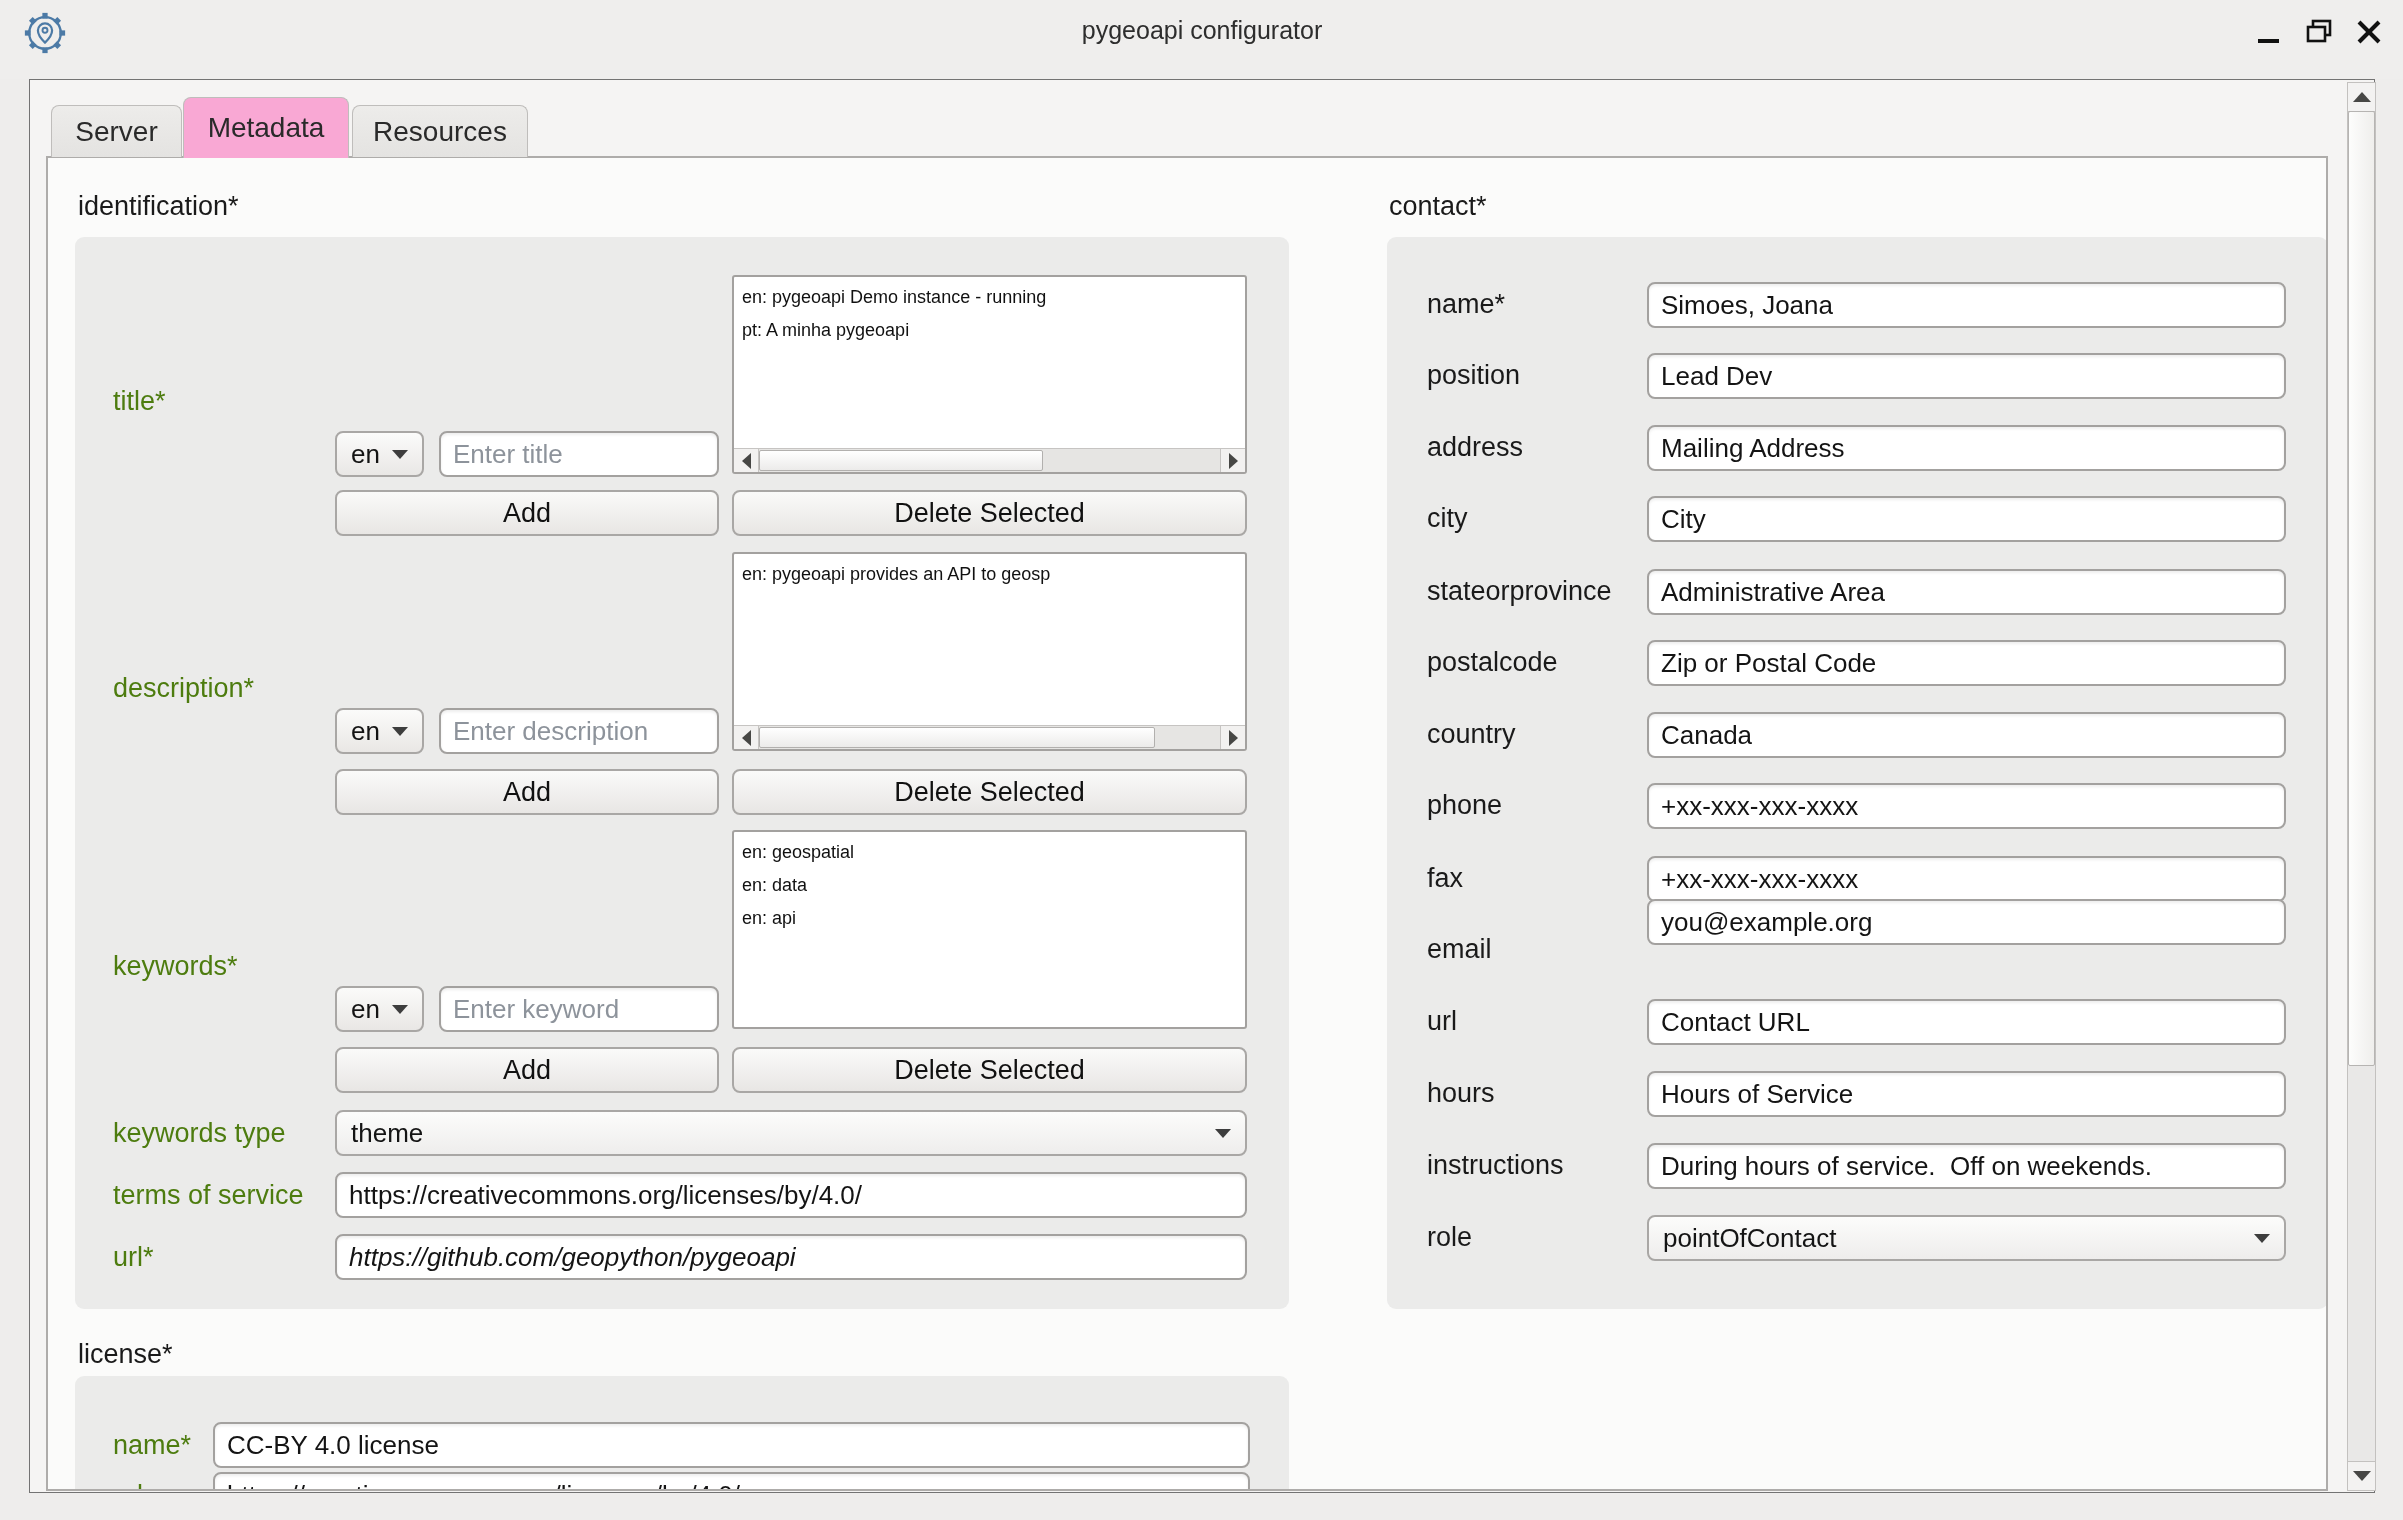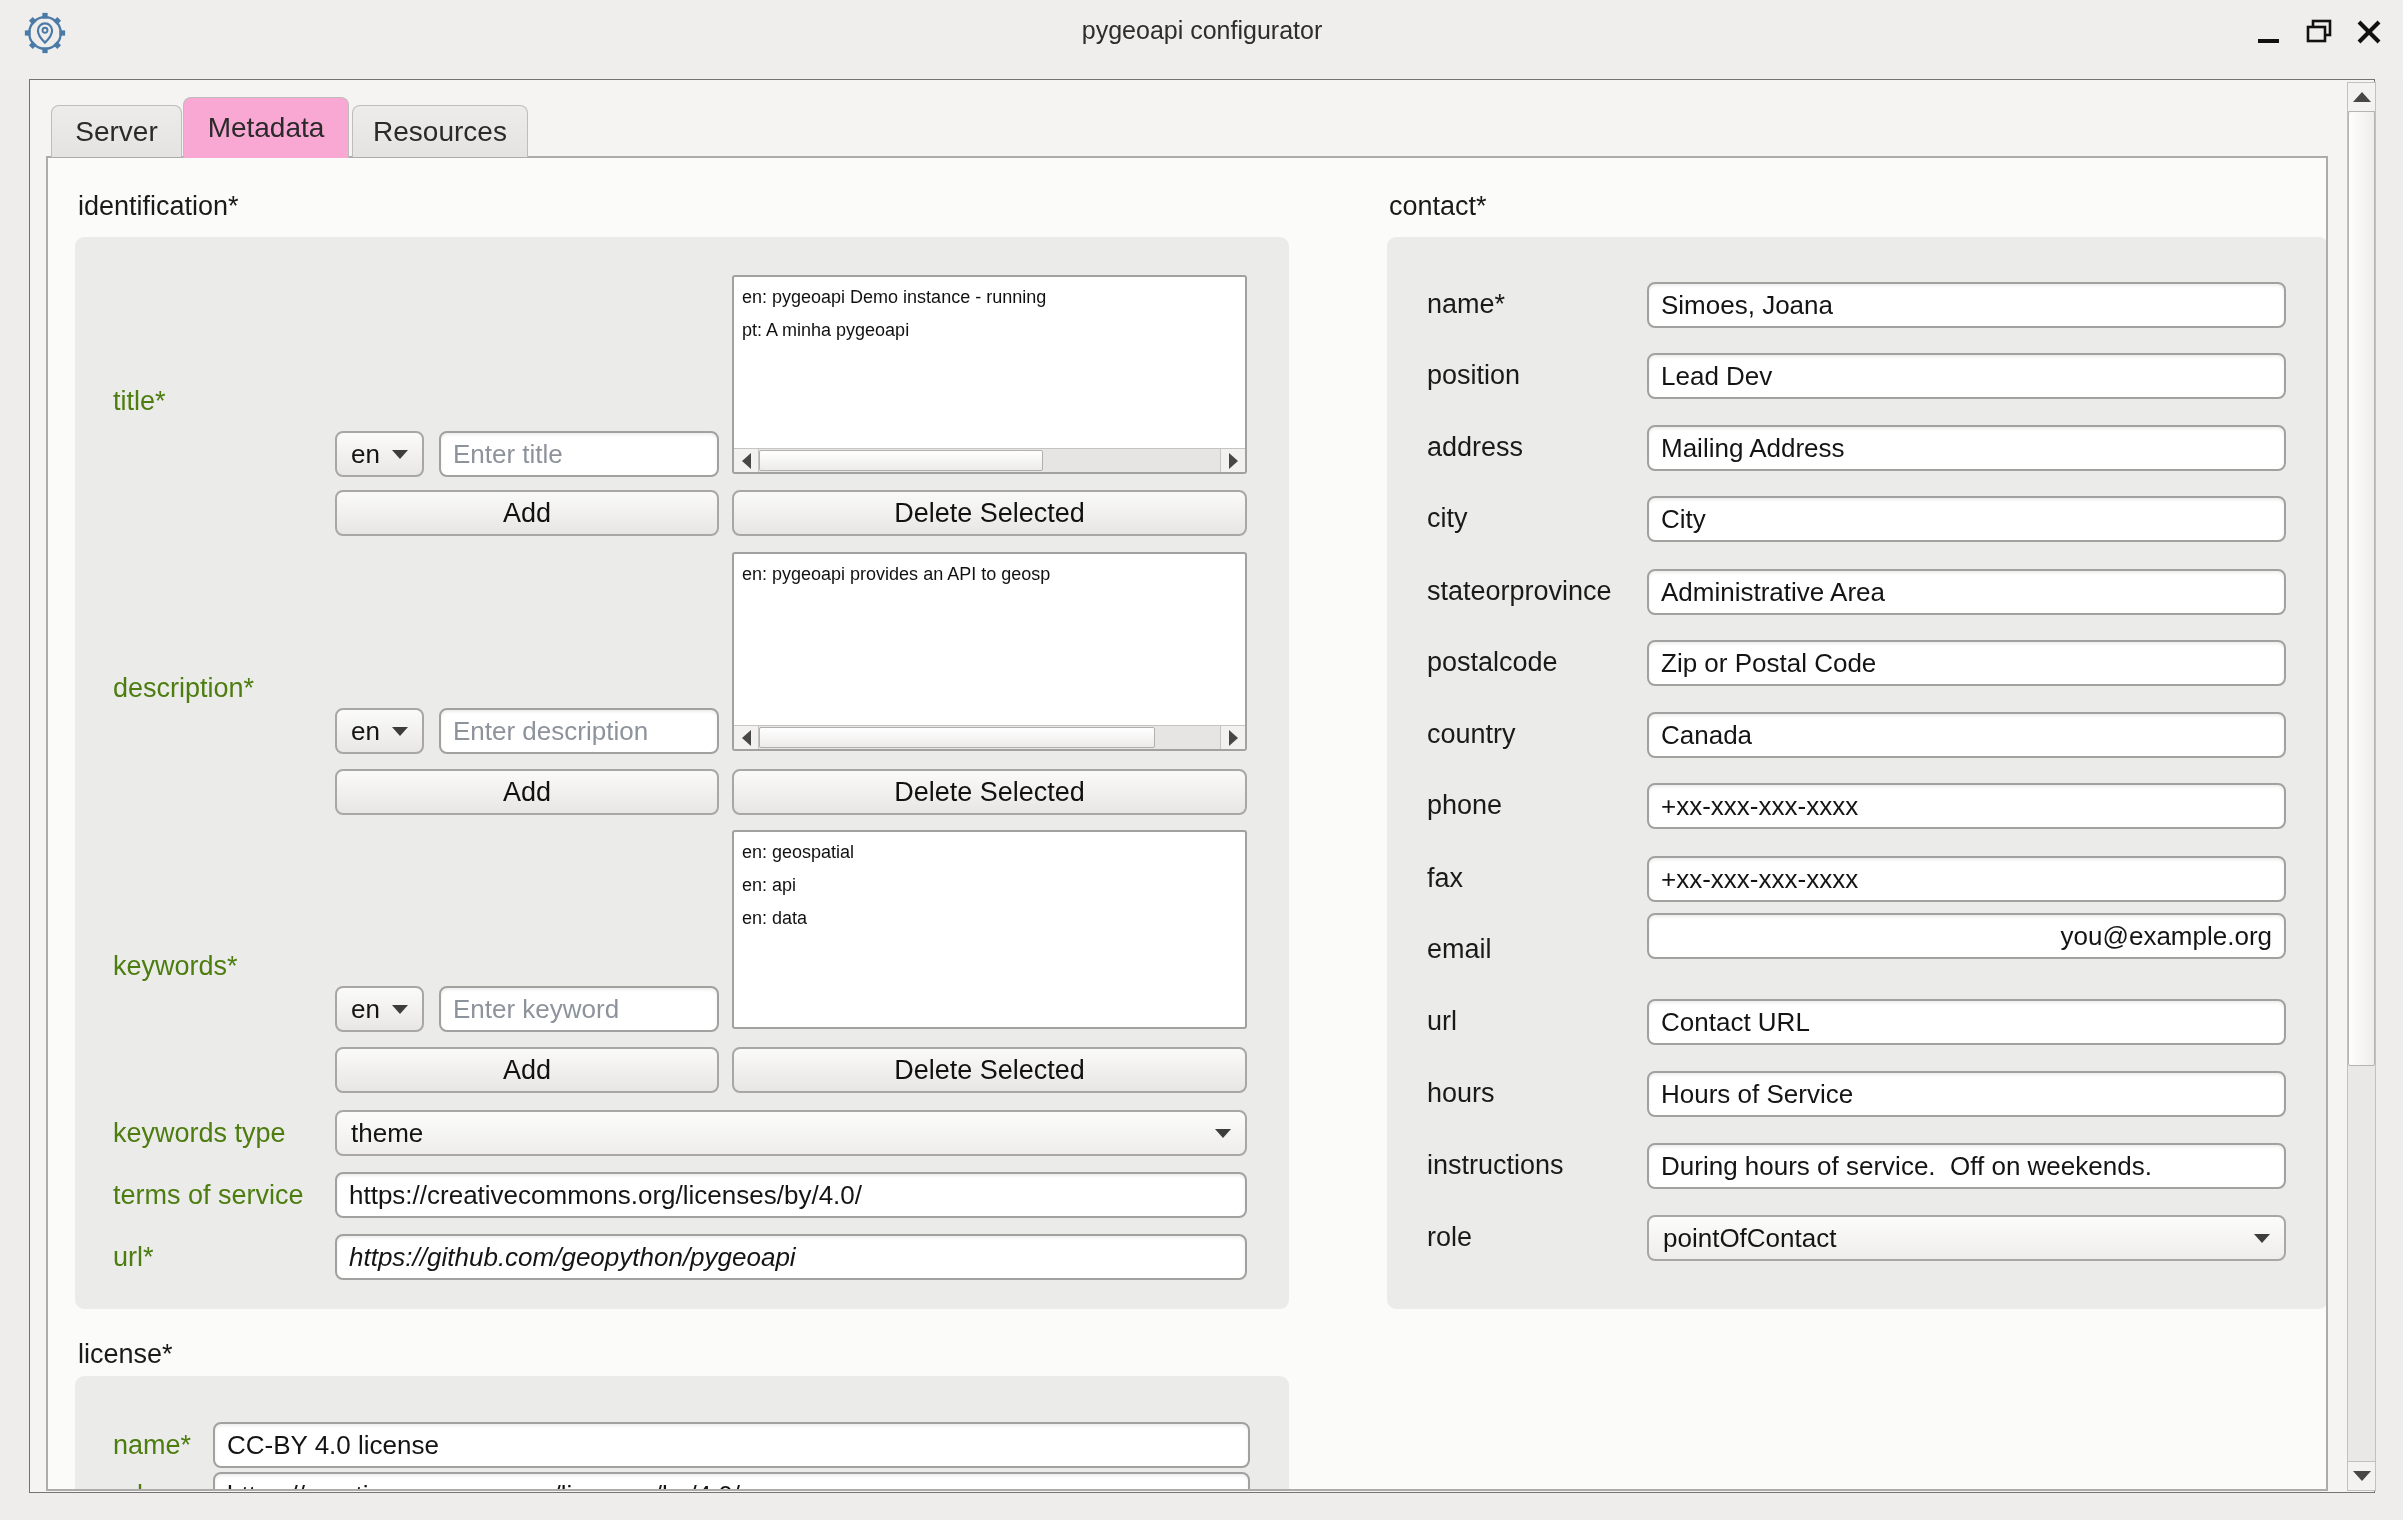--- a/index.html
+++ b/index.html
@@ -180,22 +180,22 @@
           <span>Add</span>
         </div>
       <div class="btn" style="left:657px;top:532px;width:515px;">
           <span>Delete Selected</span>
         </div>
 
       <div class="flabel" style="left:38px;top:714px;">keywords*</div>
       <div class="lb" style="left:657px;top:593px;width:515px;height:199px;">
         <div class="lb-items">
           <div class="lb-item">en: geospatial</div>
+          <div class="lb-item">en: data</div>
           <div class="lb-item">en: api</div>
-          <div class="lb-item">en: data</div>
         </div>
       </div>
       <div class="combo" style="left:260px;top:749px;width:89px;">
         <span>en</span>
         <span class="caret"></span>
       </div>
       <input class="txt" style="left: 364px; top: 749px; width: 280px;" placeholder="Enter keyword">
       <div class="btn" style="left:260px;top:810px;width:384px;">
           <span>Add</span>
         </div>
@@ -248,21 +248,21 @@
       <div class="crow-label" style="top:475px;">country</div>
       <input class="txt crow-input" style="top: 475px;" value="Canada">
 
       <div class="crow-label" style="top:546px;">phone</div>
       <input class="txt crow-input" style="top: 546px;" value="+xx-xxx-xxx-xxxx">
 
       <div class="crow-label" style="top:619px;">fax</div>
       <input class="txt crow-input" style="top: 619px;" value="+xx-xxx-xxx-xxxx">
 
       <div class="crow-label" style="top:690px;">email</div>
-      <input class="txt crow-input" style="top: 676px; text-align: right;" value="you@example.org">
+      <input class="txt crow-input" style="top: 662px;" value="you@example.org">
 
       <div class="crow-label" style="top:762px;">url</div>
       <input class="txt crow-input" style="top: 762px;" value="Contact URL">
 
       <div class="crow-label" style="top:834px;">hours</div>
       <input class="txt crow-input" style="top: 834px;" value="Hours of Service">
 
       <div class="crow-label" style="top:906px;">instructions</div>
       <input class="txt crow-input" style="top: 906px;" value="During hours of service.  Off on weekends.">
 

